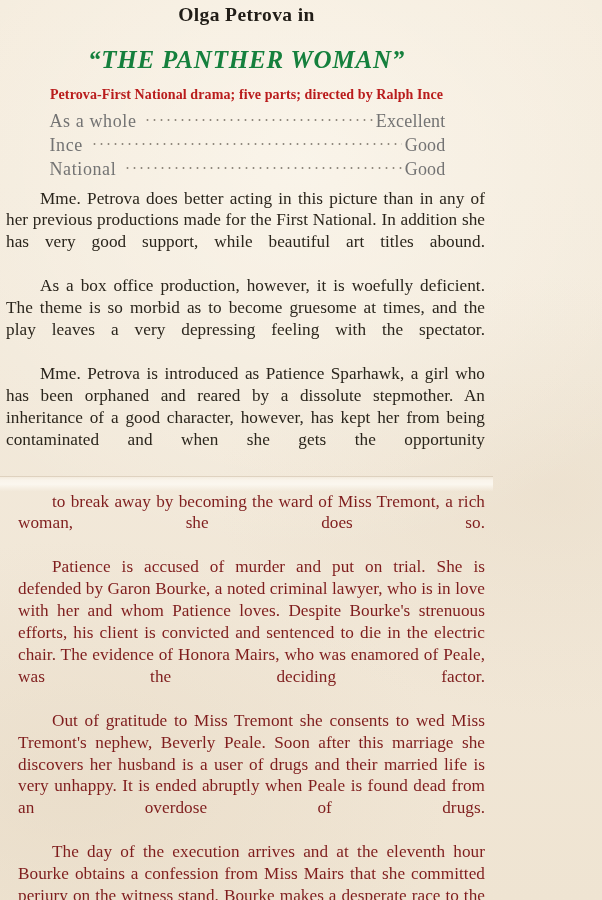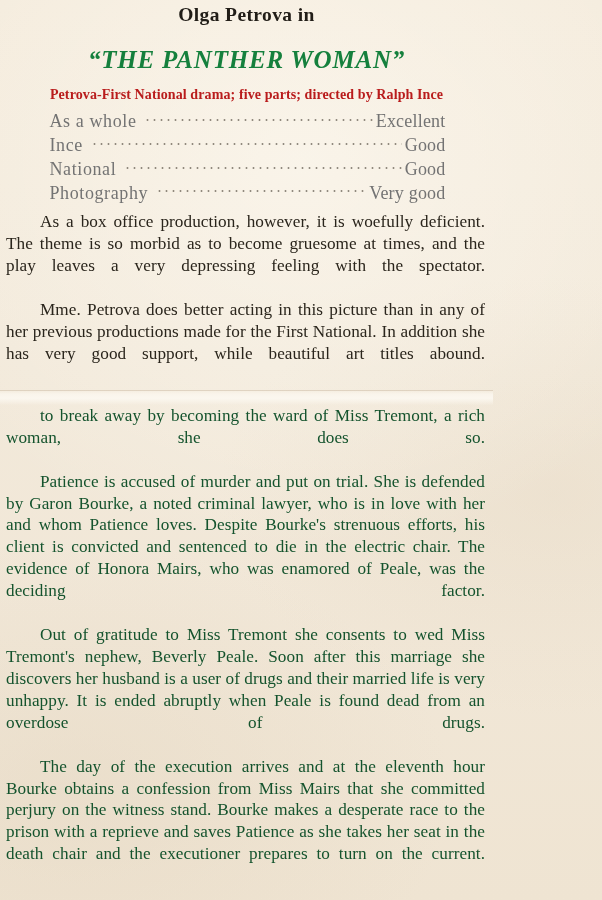--- a/index.html
+++ b/index.html
@@ -139,21 +139,22 @@
         rgba(244,236,223,0.2) 100%);
     position: relative;
   }
   .seam:before {
     content:"";
     position:absolute; left:0; right:0; top:0; height:1px;
     background: rgba(205,190,168,0.55);
   }
 
   .block-bottom p {
-    color: #14532d;
+    color: #7f1d1d;
+    margin-left: 12px;
   }
 </style>
 </head>
 <body>
 
 <div class="paper"></div>
 
 <div class="page">
 
   <div class="head">
@@ -171,30 +172,26 @@
       <div class="rating-row">
         <span class="rating-label">Ince</span>
         <span class="rating-dots"></span>
         <span class="rating-value">Good</span>
       </div>
       <div class="rating-row">
         <span class="rating-label">National</span>
         <span class="rating-dots"></span>
         <span class="rating-value">Good</span>
       </div>
-      <div class="rating-row">
-        <span class="rating-label">Photography</span>
-        <span class="rating-dots"></span>
-        <span class="rating-value">Very good</span>
-      </div>
     </div>
 
   <div class="body-block block-top">
+      <p>Mme. Petrova does better acting in this picture than in any of her previous productions made for the First National. In addition she has very good support, while beautiful art titles abound.</p>
       <p>As a box office production, however, it is woefully deficient. The theme is so morbid as to become gruesome at times, and the play leaves a very depressing feeling with the spectator.</p>
-      <p>Mme. Petrova does better acting in this picture than in any of her previous productions made for the First National. In addition she has very good support, while beautiful art titles abound.</p>
+      <p>Mme. Petrova is introduced as Patience Sparhawk, a girl who has been orphaned and reared by a dissolute stepmother. An inheritance of a good character, however, has kept her from being contaminated and when she gets the opportunity</p>
     </div>
 
   <div class="seam"></div>
 
   <div class="body-block block-bottom">
       <p>to break away by becoming the ward of Miss Tremont, a rich woman, she does so.</p>
       <p>Patience is accused of murder and put on trial. She is defended by Garon Bourke, a noted criminal lawyer, who is in love with her and whom Patience loves. Despite Bourke's strenuous efforts, his client is convicted and sentenced to die in the electric chair. The evidence of Honora Mairs, who was enamored of Peale, was the deciding factor.</p>
       <p>Out of gratitude to Miss Tremont she consents to wed Miss Tremont's nephew, Beverly Peale. Soon after this marriage she discovers her husband is a user of drugs and their married life is very unhappy. It is ended abruptly when Peale is found dead from an overdose of drugs.</p>
       <p>The day of the execution arrives and at the eleventh hour Bourke obtains a confession from Miss Mairs that she committed perjury on the witness stand. Bourke makes a desperate race to the prison with a reprieve and saves Patience as she takes her seat in the death chair and the executioner prepares to turn on the current.</p>
     </div>

